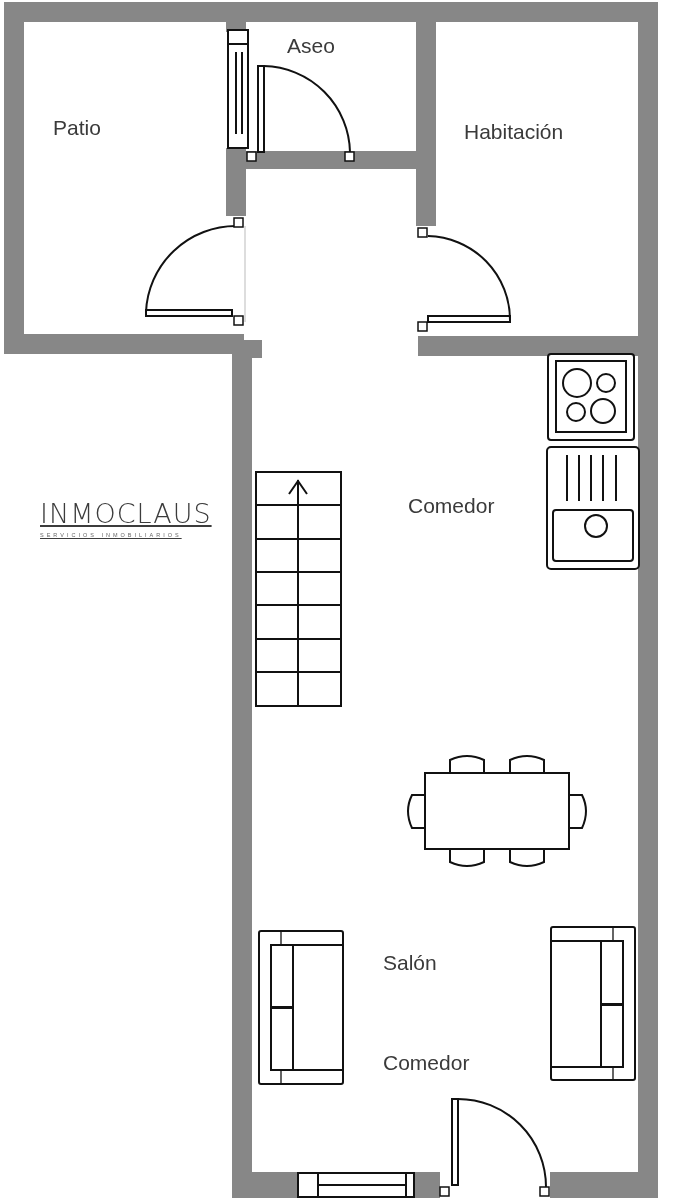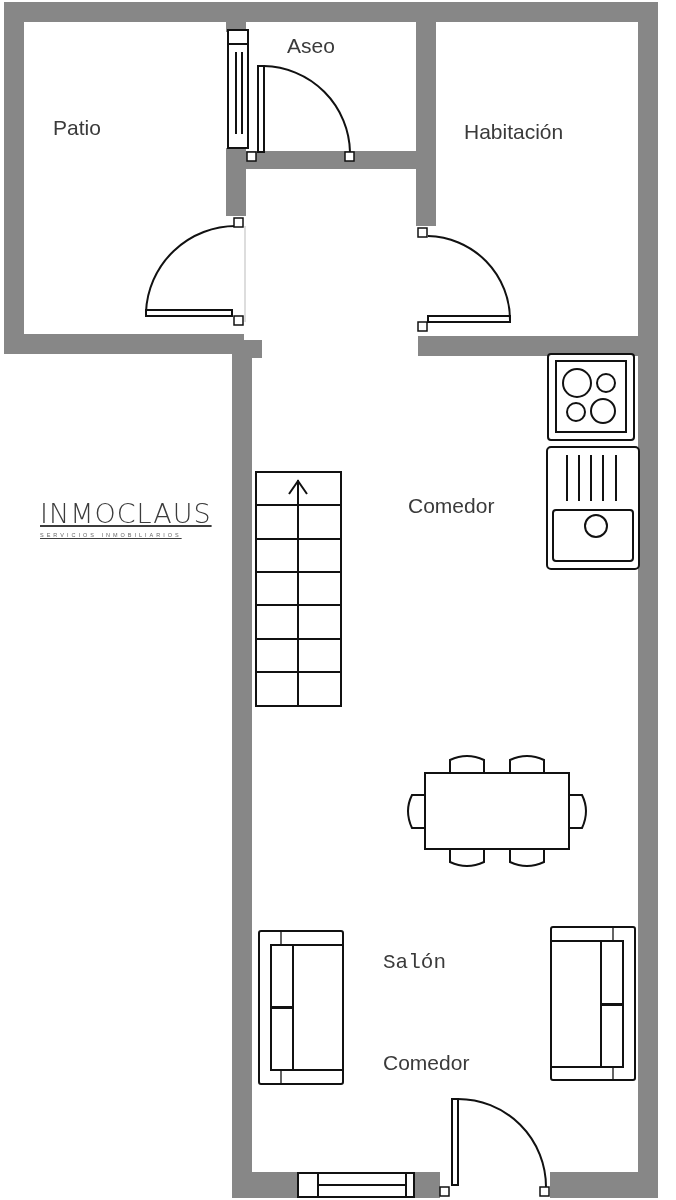--- a/index.html
+++ b/index.html
@@ -142,19 +142,19 @@
     <rect class="box" x="551" y="941" width="72" height="126"></rect>
     <rect class="box" x="601" y="941" width="22" height="63"></rect>
     <rect class="box" x="601" y="1005" width="22" height="62"></rect>
   </g>
 </svg>
 
 <div class="label" style="left:53px; top:114px;">Patio</div>
 <div class="label" style="left:287px; top:32px;">Aseo</div>
 <div class="label" style="left:464px; top:118px;">Habitación</div>
 <div class="label" style="left:408px; top:492px;">Comedor</div>
-<div class="label" style="left:383px; top:949px;font-family:Liberation Mono, monospace;">Salón</div>
+<div class="label" style="left:383px; top:949px;">Salón</div>
 <div class="label" style="left:383px; top:1049px;text-align:center;">Comedor</div>
 
 <div class="logo">
   <span class="logo-main">INMOCLAUS</span>
   <span class="logo-sub">SERVICIOS INMOBILIARIOS</span>
 </div>
 
 </body></html>

